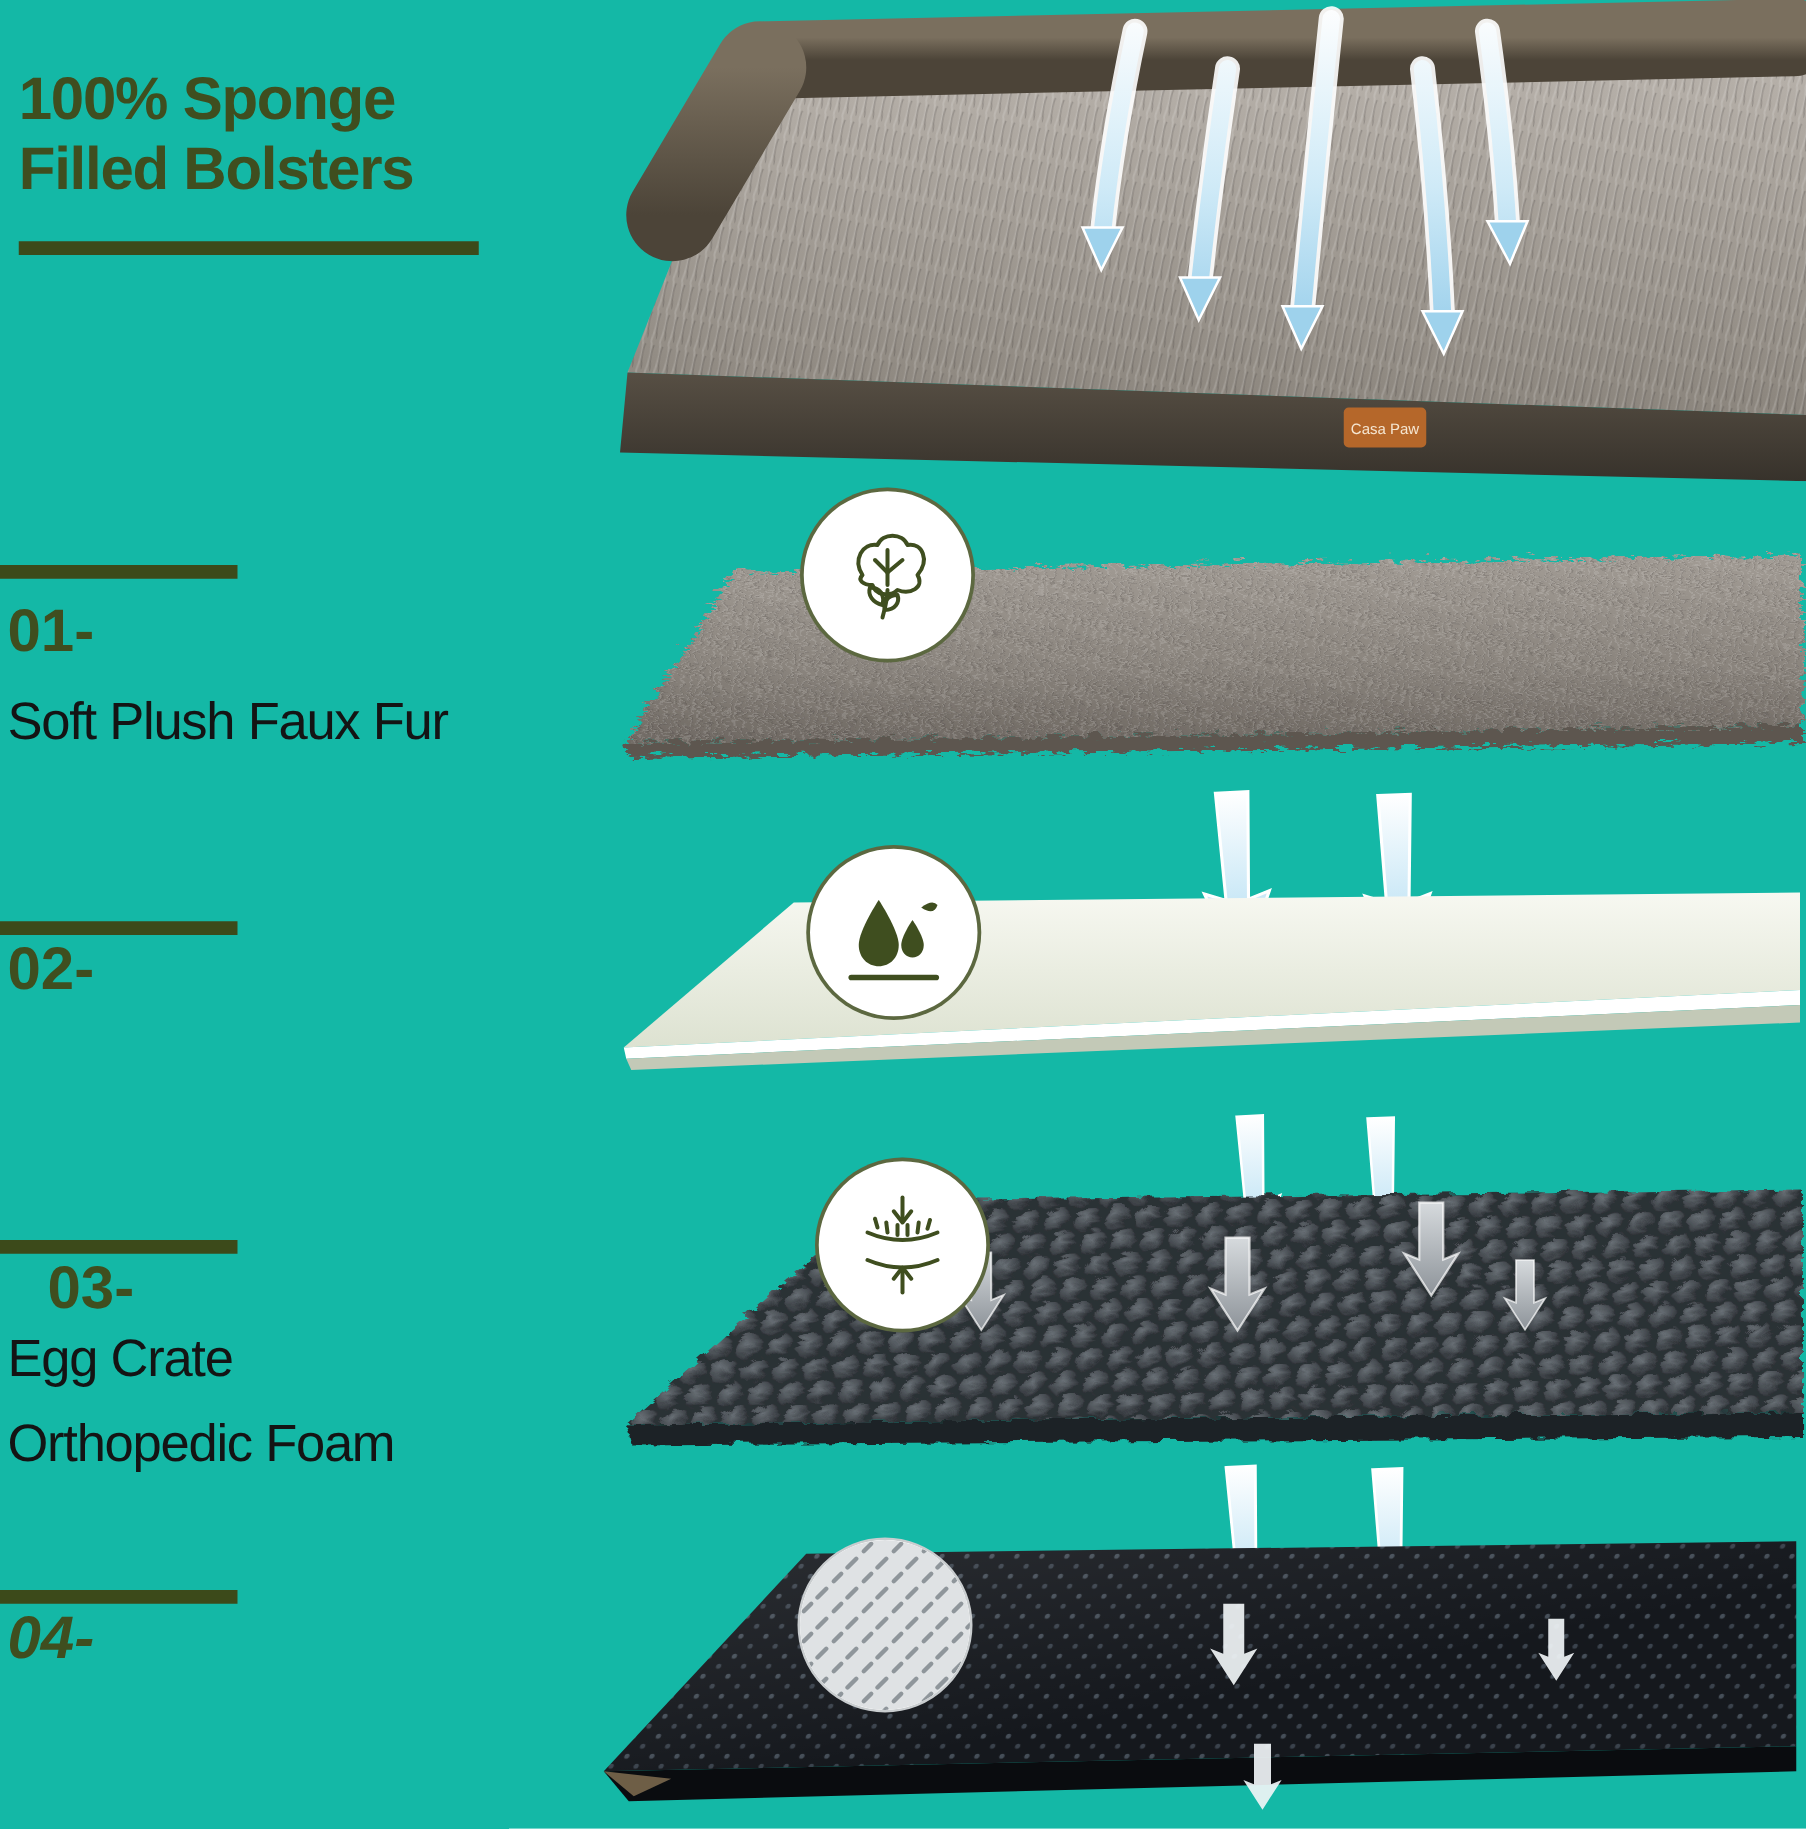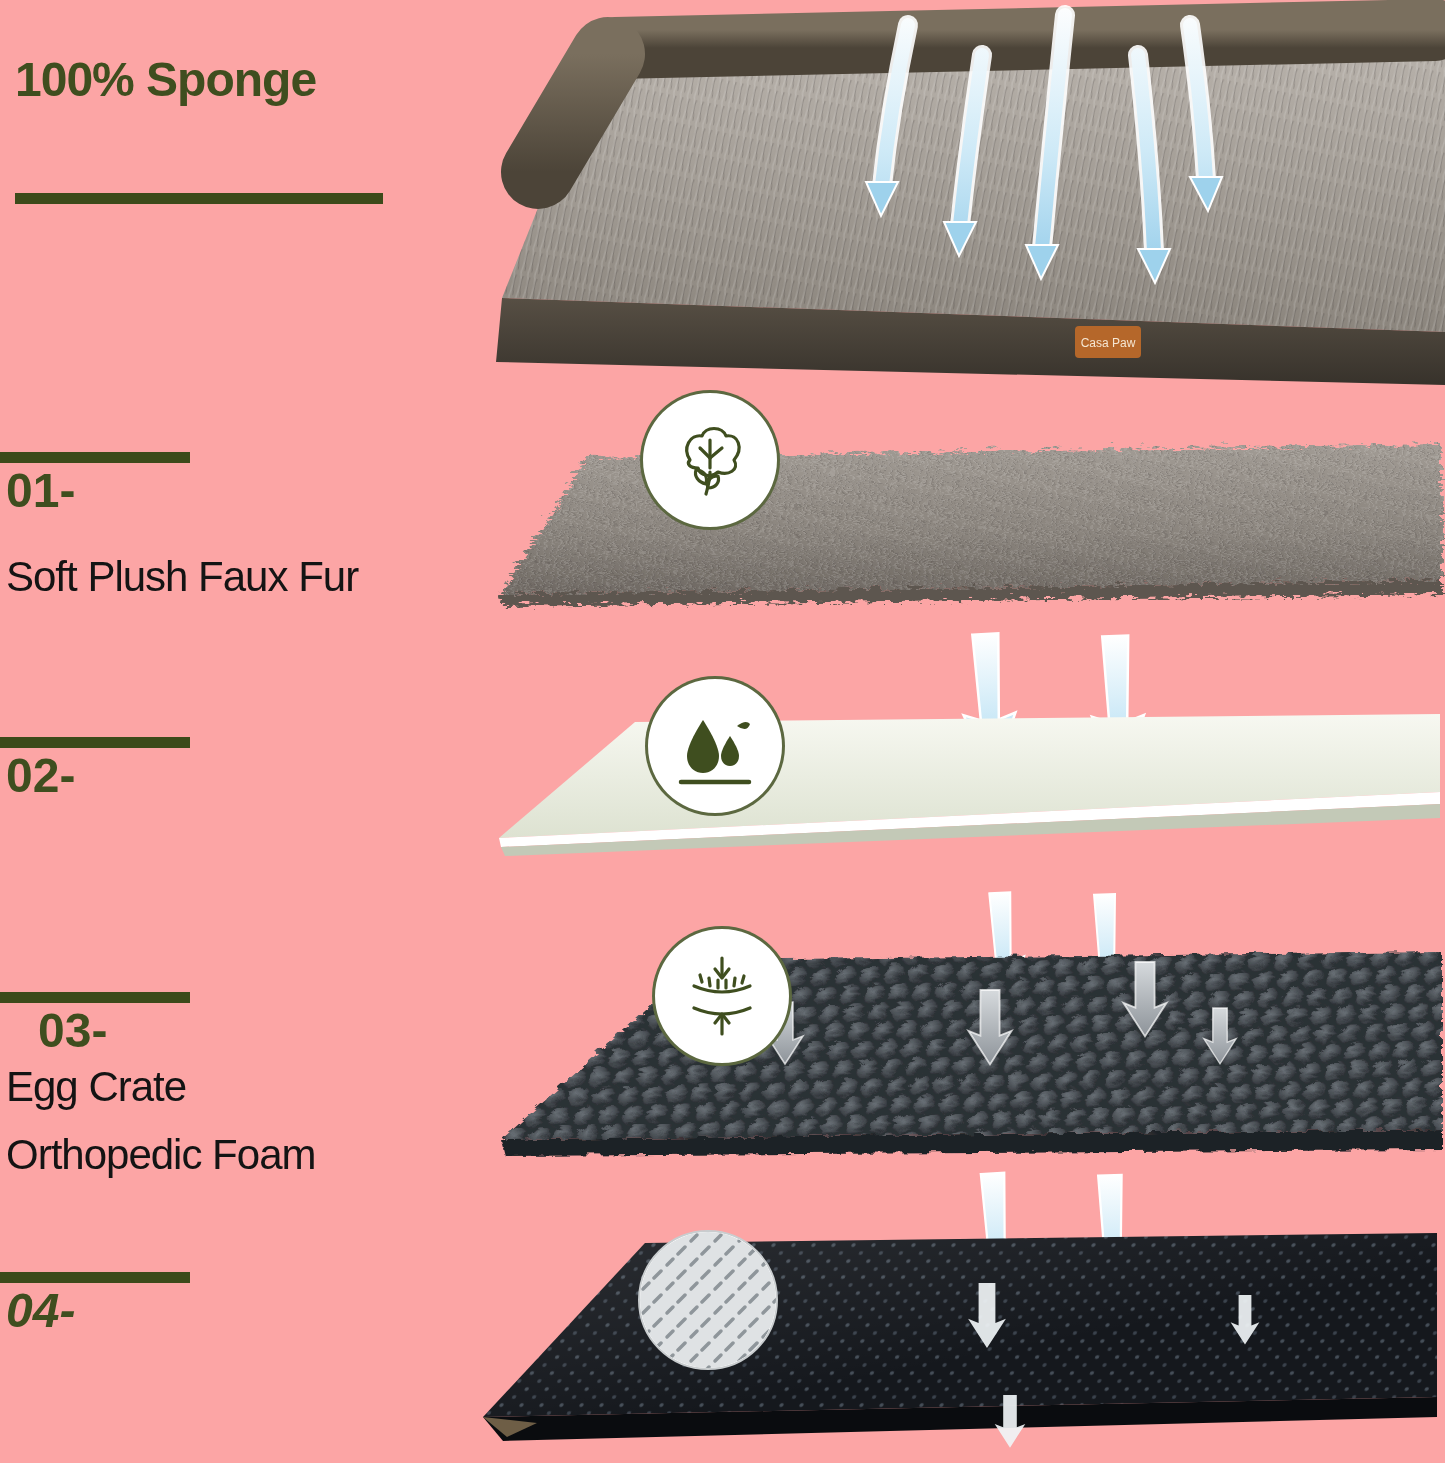--- a/index.html
+++ b/index.html
@@ -1,36 +1,37 @@
 <!DOCTYPE html>
 <html><head>
 <meta charset="utf-8">
 <style>
   html,body{margin:0;padding:0;background:#ffffff;}
-  #page{position:relative;width:1445px;height:1463px;background:#fca5a5;overflow:hidden;
+  #page{position:relative;width:1445px;height:1463px;background:#14b8a6;overflow:hidden;
         font-family:"Liberation Sans",sans-serif;}
   .bar{position:absolute;background:#3c4a1a;height:11px;}
   .hdr{position:absolute;left:15px;top:52px;font-size:48px;font-weight:bold;line-height:1.16;
        color:#3f4e1f;letter-spacing:-1px;}
   .num{position:absolute;left:6px;font-size:48px;font-weight:bold;color:#3f4e1f;letter-spacing:0;}
   .ttl{position:absolute;left:6px;font-size:42px;color:#141414;letter-spacing:-1px;}
   .icon-circle{position:absolute;width:140px;height:140px;border-radius:50%;background:#ffffff;
        border:3px solid rgba(63,78,31,.85);display:flex;align-items:center;justify-content:center;
        box-sizing:border-box;z-index:5;}
   .icon-circle.gray{border:2px solid #c9cdcf;overflow:hidden;padding:0;}
   svg{display:block;}
   .abs{position:absolute;}
 </style>
 </head>
 <body>
 
 <div id="page">
 
   <div class="hdr">
     <div>100% Sponge</div>
+    <div>Filled Bolsters</div>
   </div>
   <div class="bar" style="left:15px;top:193px;width:368px;"></div>
 
   <svg class="abs" style="left:490px;top:0;" width="955" height="385" viewBox="0 0 955 385">
     <defs>
       <linearGradient id="bedTop" x1="0" y1="0" x2="0" y2="1">
         <stop offset="0" stop-color="#b6b0a9"></stop>
           <stop offset="1" stop-color="#8b857d"></stop>
       </linearGradient>
       <linearGradient id="bedFront" x1="0" y1="0" x2="0" y2="1">
@@ -73,21 +74,21 @@
       </g>
       <polygon points="376,182 408,182 391,216" fill="#9ed2ec" stroke="#ffffff" stroke-width="2"></polygon>
       <polygon points="454,222 486,222 469,256" fill="#9ed2ec" stroke="#ffffff" stroke-width="2"></polygon>
       <polygon points="536,245 568,245 551,279" fill="#9ed2ec" stroke="#ffffff" stroke-width="2"></polygon>
       <polygon points="648,249 680,249 665,283" fill="#9ed2ec" stroke="#ffffff" stroke-width="2"></polygon>
       <polygon points="700,177 732,177 718,211" fill="#9ed2ec" stroke="#ffffff" stroke-width="2"></polygon>
     </g>
   </svg>
 
   <div class="bar" style="left:0;top:452px;width:190px;"></div>
-  <div class="num" style="top:463px;text-align:center;">01-</div>
+  <div class="num" style="top:478px;text-align:center;">01-</div>
   <div class="ttl" style="top:533px;margin-top:20px;">Soft Plush Faux Fur</div>
 
   <svg class="abs" style="left:485px;top:420px;" width="960" height="200" viewBox="0 0 960 200">
     <defs>
       <linearGradient id="furG" x1="0" y1="0" x2="0" y2="1">
         <stop offset="0" stop-color="#a19b94"></stop>
           <stop offset="0.6" stop-color="#8a847d"></stop>
           <stop offset="1" stop-color="#6f6963"></stop>
       </linearGradient>
       <filter id="furF" x="-5%" y="-10%" width="110%" height="125%">

